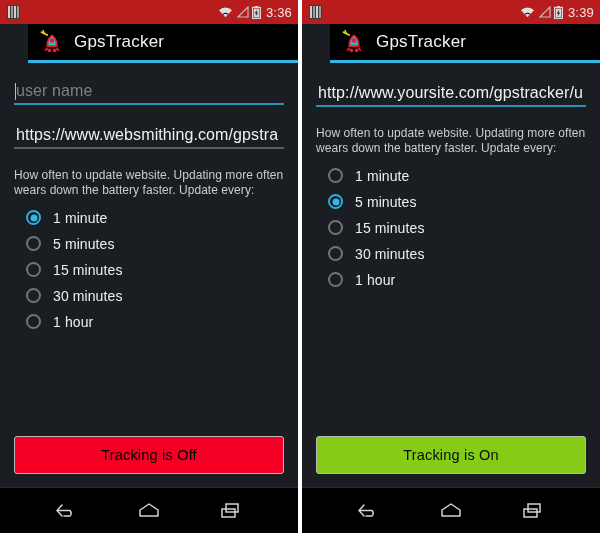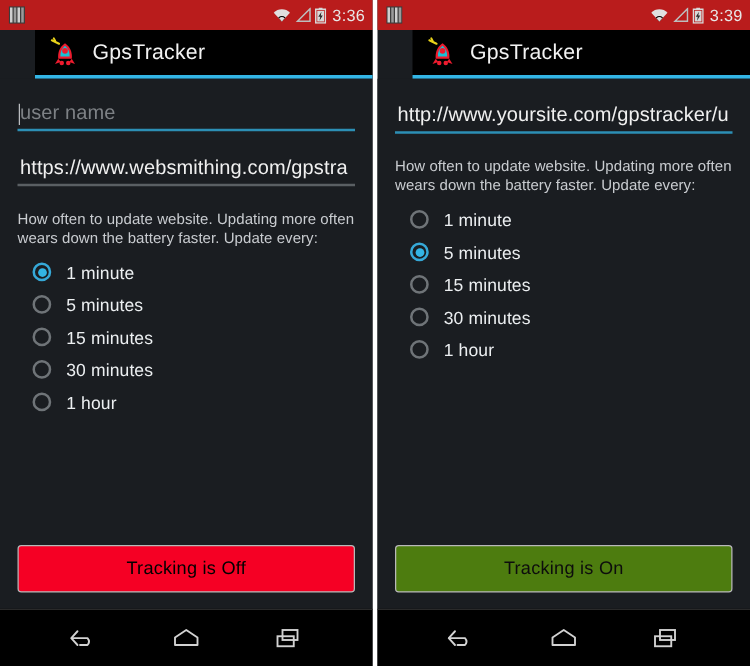--- a/index.html
+++ b/index.html
@@ -413,21 +413,21 @@
           <span class="radio-label">30 minutes</span>
         </div>
         <div class="radio-row">
           <span class="radio-dot"></span>
           <span class="radio-label">1 hour</span>
         </div>
       </div>
 
       <div class="spacer"></div>
 
-      <div class="track-button" style="background:#4d7c0f;color:#0d0d0d;">Tracking is On</div>
+      <div class="track-button" style="background:#84cc16;color:#0d0d0d;">Tracking is On</div>
     </div>
 
     <div class="navbar">
       <div class="nav-btn">
         <svg width="26" height="20" viewBox="0 0 26 20">
           <path d="M8 4 L3 9.5 L8 15" fill="none" stroke="#d2d2d2" stroke-width="1.5" stroke-linecap="round" stroke-linejoin="round"></path>
           <path d="M3.4 9.5 L16 9.5 A4.2 4.2 0 0 1 16 15 L10 15" fill="none" stroke="#d2d2d2" stroke-width="1.5" stroke-linecap="round" stroke-linejoin="round"></path>
         </svg>
       </div>
       <div class="nav-btn">

